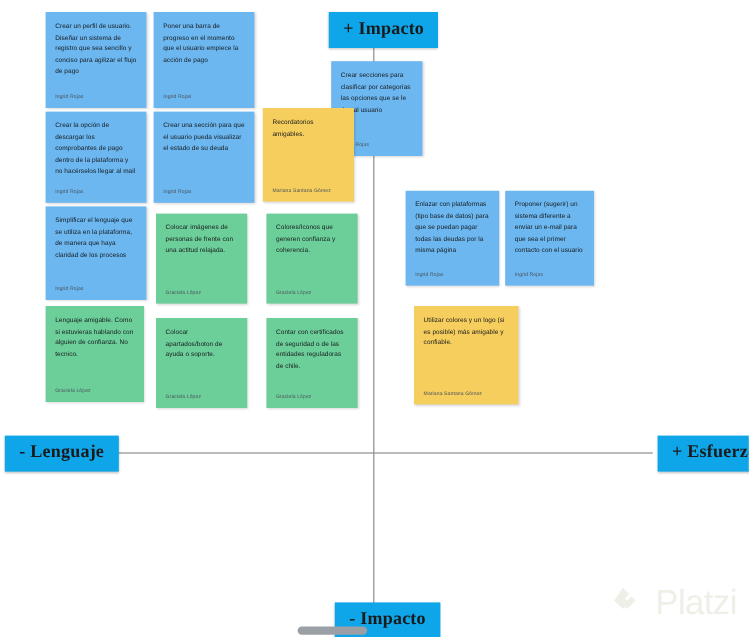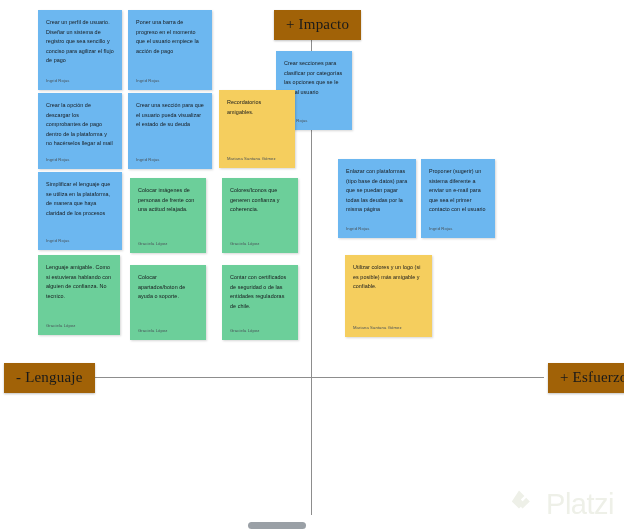--- a/index.html
+++ b/index.html
@@ -37,24 +37,24 @@
   }
   .axis-v {
     left: 311px;
     top: 30px;
     width: 1px;
     height: 485px;
   }
 
   .axis-label {
     position: absolute;
-    background: #a16207;
+    background: #0ea5e9;
     color: #1a1a1a;
     font-family: "Liberation Serif", serif;
-    font-weight: normal;
+    font-weight: bold;
     font-size: 15px;
     letter-spacing: 0.2px;
     padding: 7px 12px 8px 12px;
     white-space: nowrap;
     box-sizing: border-box;
     line-height: 1;
     box-shadow: 0 1px 2px rgba(0,0,0,0.25);
   }
   #label-impacto-pos { left: 274px; top: 10px; }
   #label-impacto-neg { left: 279px; top: 502px; }
@@ -132,20 +132,21 @@
 </style>
 </head>
 <body>
 
 <div id="board">
 
   <div class="axis-line axis-h"></div>
   <div class="axis-line axis-v"></div>
 
   <div class="axis-label" id="label-impacto-pos">+ Impacto</div>
+  <div class="axis-label" id="label-impacto-neg">- Impacto</div>
   <div class="axis-label" id="label-esfuerzo-neg">- Lenguaje</div>
   <div class="axis-label" id="label-esfuerzo-pos">+ Esfuerzo</div>
 
   <div id="notes-layer">
       <div class="note blue" style="left: 38px; top: 10px; width: 84px; height: 80px;">
         <div class="body">Crear un perfil de usuario. Diseñar un sistema de registro que sea sencillo y conciso para agilizar el flujo de pago</div>
         <div class="author">Ingrid Rojas</div>
       </div>
       <div class="note blue" style="left: 128px; top: 10px; width: 84px; height: 80px;">
         <div class="body">Poner una barra de progreso en el momento que el usuario empiece la acción de pago</div>

